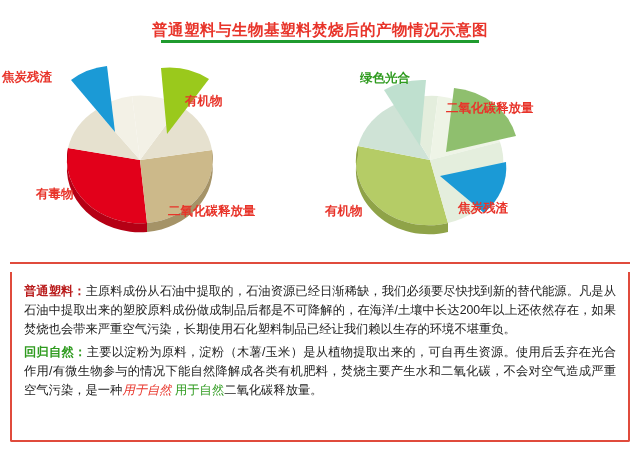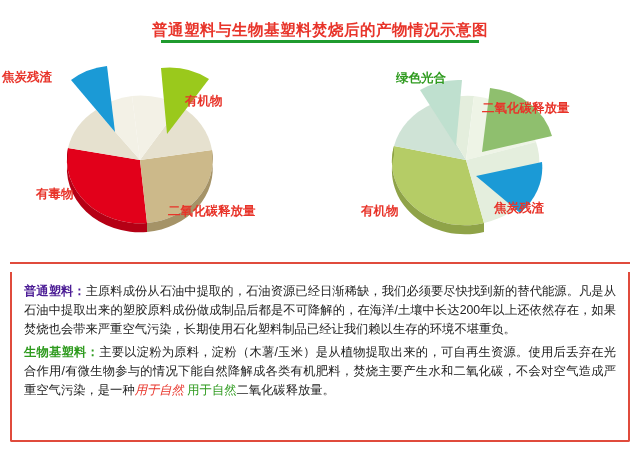--- a/index.html
+++ b/index.html
@@ -28,21 +28,21 @@
   .title-underline{
     position:absolute;left:50%;transform:translateX(-50%);
     top:40px;width:318px;height:3px;background:#1f9b2e;
   }
   
   .chart-area{
     position:absolute;left:0;top:52px;width:640px;height:200px;padding-left:44px;
   }
   .pie-box{position:absolute;width:210px;height:190px;}
   .pie-left{left:35px;top:8px;}
-  .pie-right{left:330px;top:8px;margin-left:36px;}
+  .pie-right{left:330px;top:8px;}
 
   .label{
     position:absolute;
     font-size:12.5px;
     font-weight:bold;
     color:#e8342a;
     white-space:nowrap;
   }
   .label.green{color:#2f9b1f;}
 
@@ -56,21 +56,21 @@
     position:absolute;left:10px;top:272px;width:620px;height:170px;
     border:2px solid #e04b3c;border-top:none;border-radius:0 0 2px 2px;
     box-sizing:border-box;
     padding:10px 12px 8px 12px;
   }
   .para{
     font-size:12.3px;line-height:19px;color:#222;
     text-align:justify;
     margin-bottom:4px;
   }
-  .lead-red{color:#4c1d95;font-weight:bold;}
+  .lead-red{color:#b91c1c;font-weight:bold;}
   .lead-green{color:#2f9b1f;font-weight:bold;}
   .hl-red{color:#e8342a;font-style:italic;}
   .hl-green{color:#2f9b1f;}
 </style>
 </head>
 <body>
 
 <div id="page">
 
   <div class="title-wrap">
@@ -141,17 +141,17 @@
     </div>
   </div>
 
   <div class="divider"></div>
 
   <div class="panel">
     <div class="para">
       <span class="lead-red">普通塑料：</span><span>主原料成份从石油中提取的，石油资源已经日渐稀缺，我们必须要尽快找到新的替代能源。凡是从石油中提取出来的塑胶原料成份做成制品后都是不可降解的，在海洋/土壤中长达200年以上还依然存在，如果焚烧也会带来严重空气污染，长期使用石化塑料制品已经让我们赖以生存的环境不堪重负。</span>
     </div>
     <div class="para">
-      <span class="lead-green">生物基塑料：</span><span>主要以淀粉为原料，淀粉（木薯/玉米）是从植物提取出来的，可自再生资源。使用后丢弃在光合作用/有微生物参与的情况下能自然降解成各类有机肥料，焚烧主要产生水和二氧化碳，不会对空气造成严重空气污染，是一种</span><span class="hl-red">用于自然</span><span> </span><span class="hl-green">用于自然</span><span>二氧化碳释放量。</span>
+      <span class="lead-green">回归自然：</span><span>主要以淀粉为原料，淀粉（木薯/玉米）是从植物提取出来的，可自再生资源。使用后丢弃在光合作用/有微生物参与的情况下能自然降解成各类有机肥料，焚烧主要产生水和二氧化碳，不会对空气造成严重空气污染，是一种</span><span class="hl-red">用于自然</span><span> </span><span class="hl-green">用于自然</span><span>二氧化碳释放量。</span>
     </div>
   </div>
 
 </div>
 
 </body></html>

